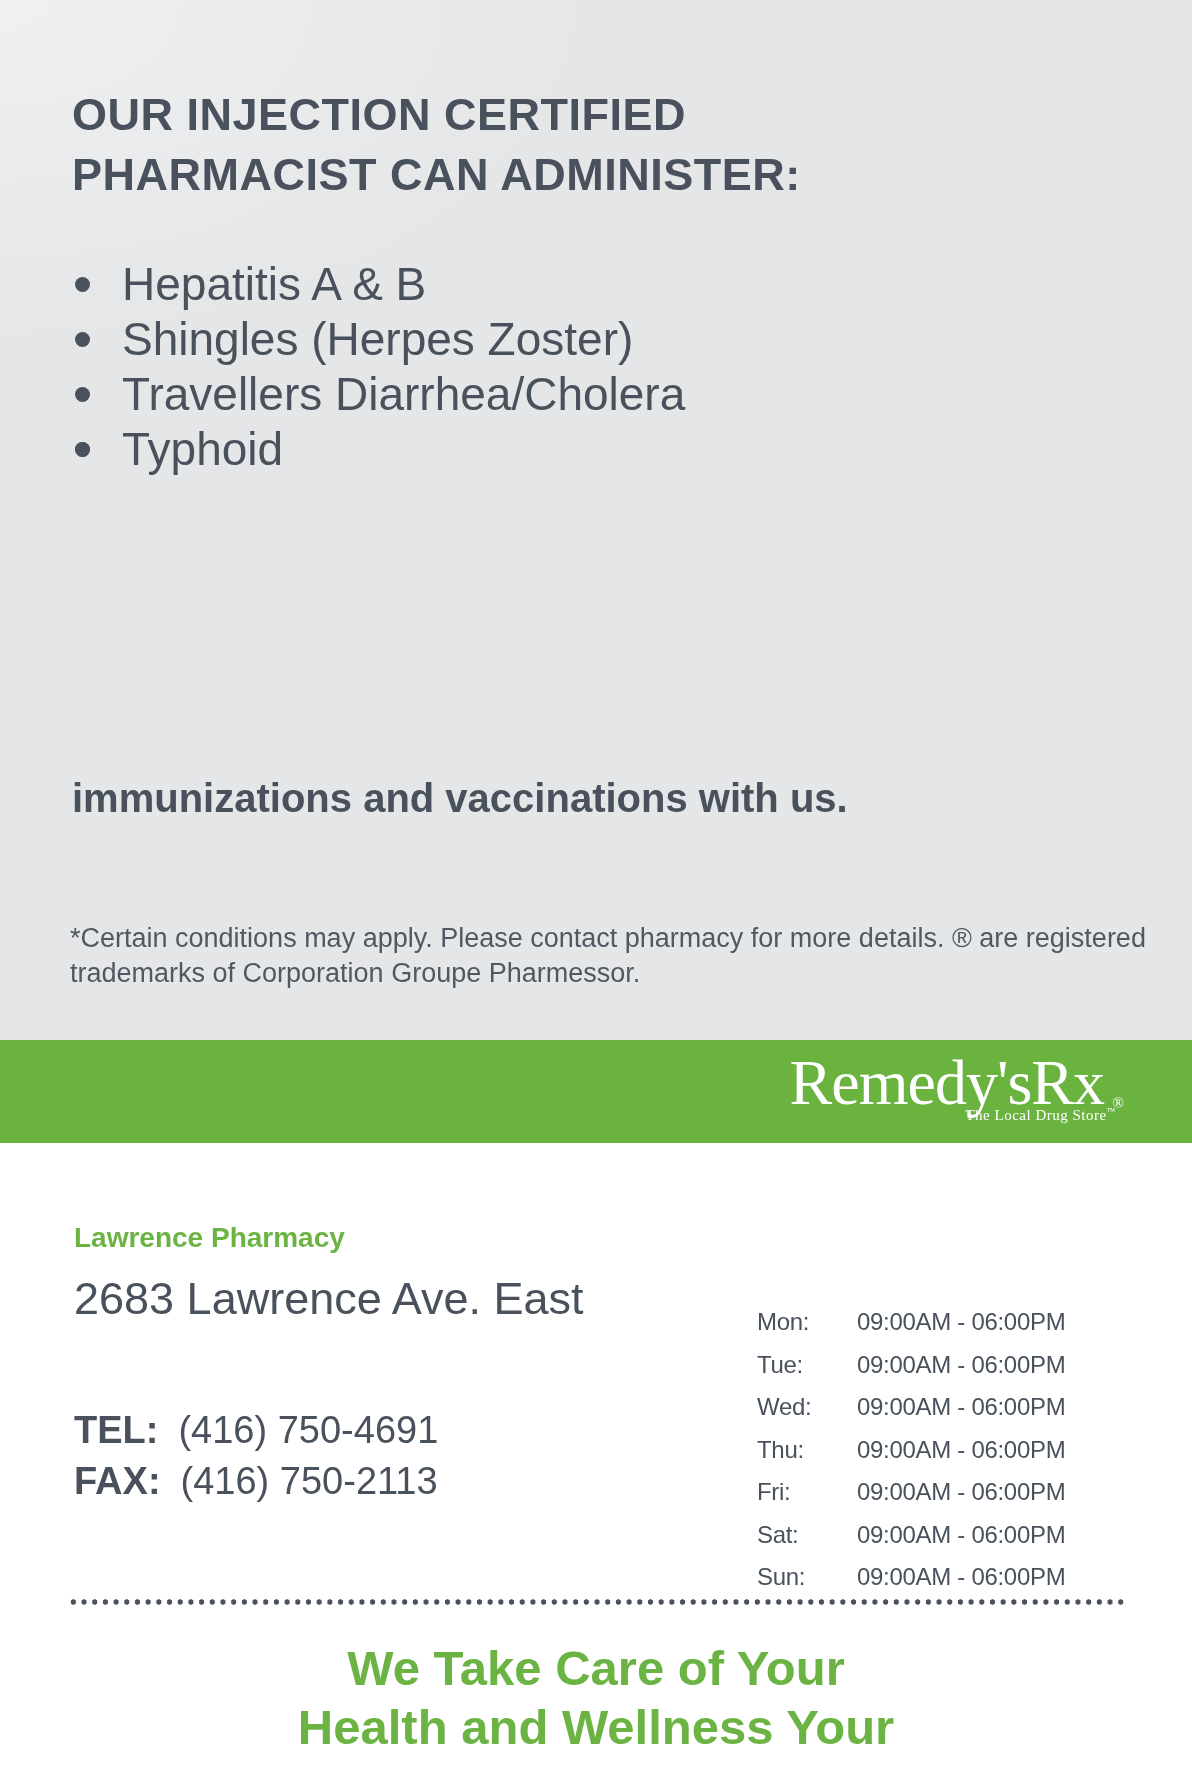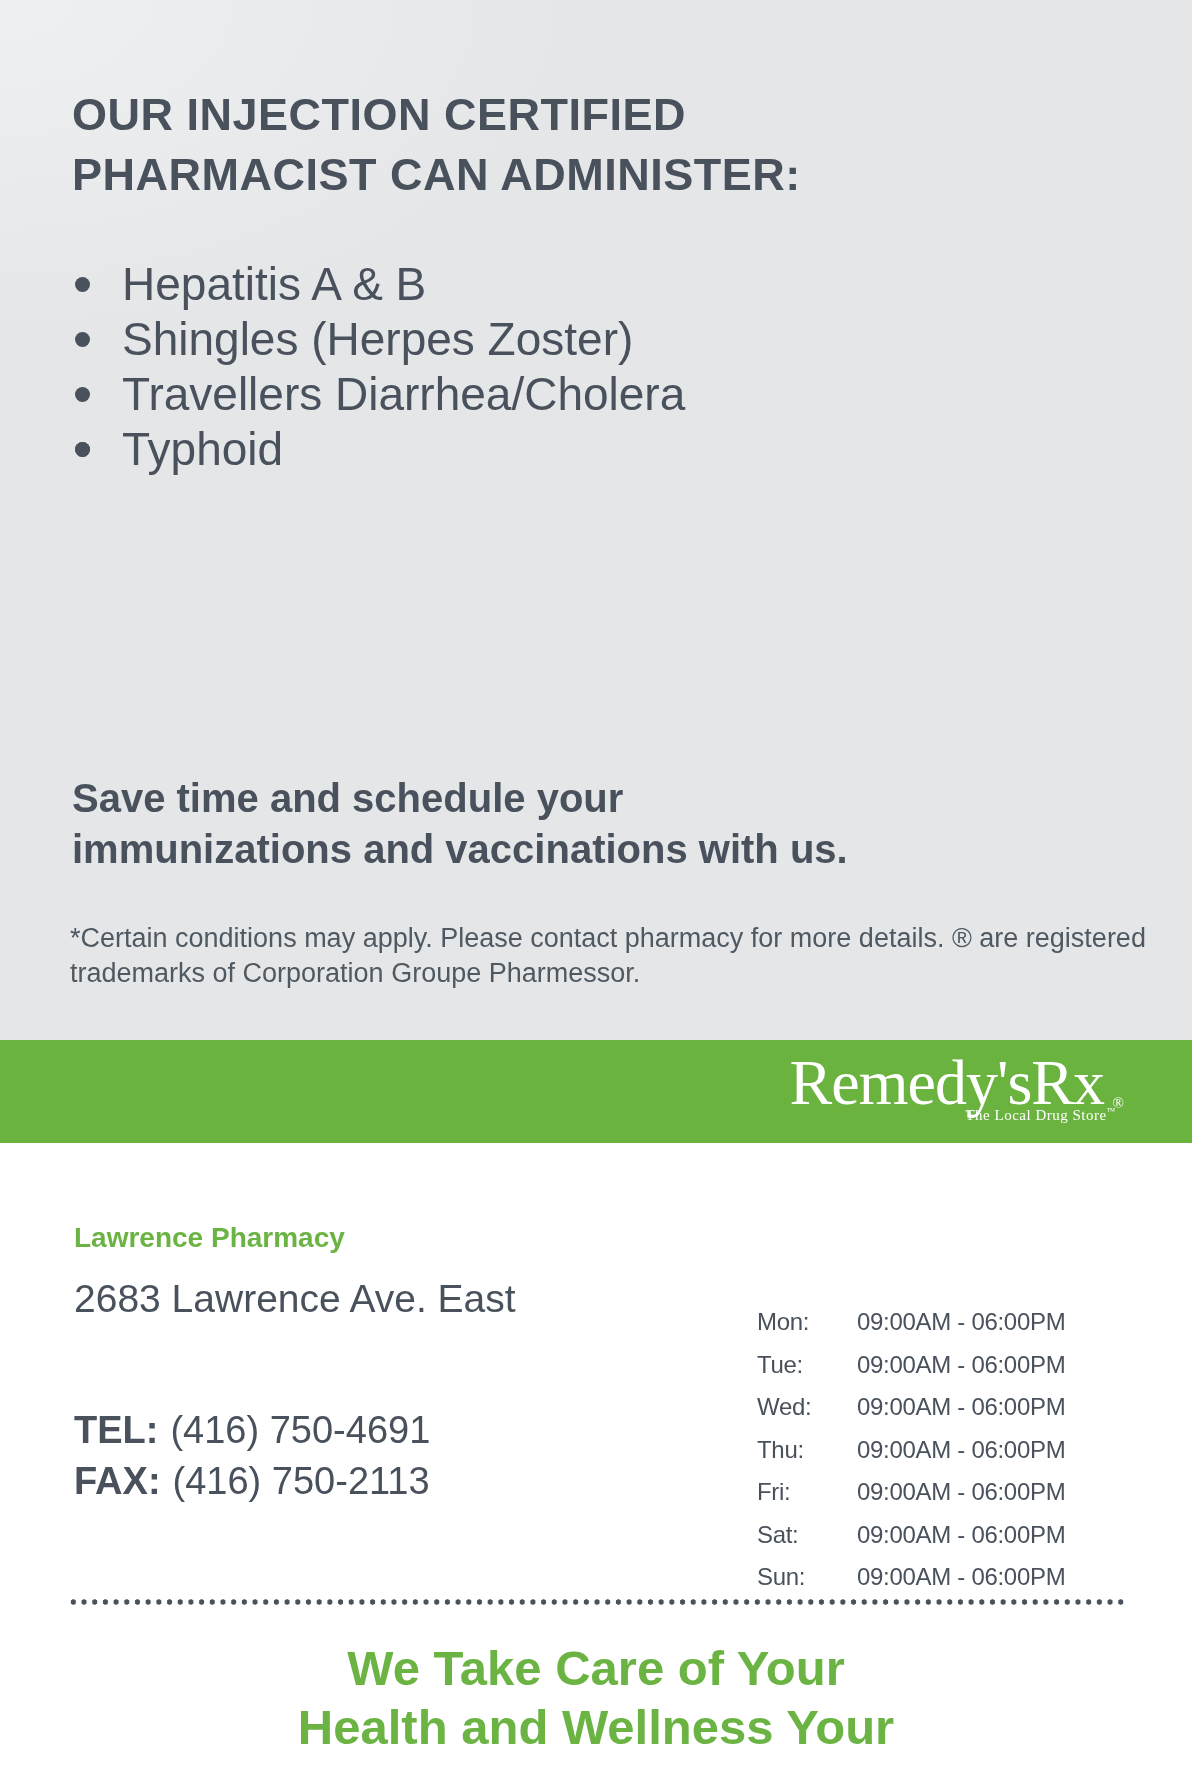--- a/index.html
+++ b/index.html
@@ -88,27 +88,27 @@
     position:absolute;left:0;top:1143px;
     width:1192px;height:642px;background:#ffffff;
   }
   .pharm-name{
     position:absolute;left:74px;top:71px;
     font-size:28px;line-height:48px;font-weight:700;
     color:var(--text-green);
   }
   .address{
     position:absolute;left:74px;top:129px;
-    font-size:39px;line-height:54px;color:var(--dark);
+    font-size:45px;line-height:54px;color:var(--dark);
   }
   .telfax{
     position:absolute;left:74px;top:262px;
     font-size:38px;line-height:51px;color:var(--dark);
   }
-  .tf-label{font-weight:700;margin-right:12px;}
+  .tf-label{font-weight:700;margin-right:20px;}
   .hours{
     position:absolute;left:757px;top:158px;
     font-size:24px;line-height:42.5px;color:var(--dark);
     letter-spacing:-.3px;
   }
   .hours .day{display:inline-block;width:100px;}
   .dots{
     position:absolute;left:68px;top:455px;
     width:1060px;height:8px;
     background-image:radial-gradient(circle,var(--dark) 2.4px,transparent 3px);
@@ -150,21 +150,20 @@
       <li>
         <span class="dot"></span>
       </li>
       <li>
         <span class="dot"></span>
         <span>Typhoid</span>
       </li>
     </ul>
 
     <div class="cta">
-      <span>Save time and schedule your</span>
       <span>immunizations and vaccinations with us.</span>
     </div>
 
     <p class="disclaimer">*Certain conditions may apply. Please contact pharmacy for more details. ® are registered trademarks of Corporation Groupe Pharmessor.</p>
   </section>
 
   <section class="band">
     <div class="logo">
       <span class="logo-name">Remedy'sRx</span>
       <span class="logo-reg">®</span>

